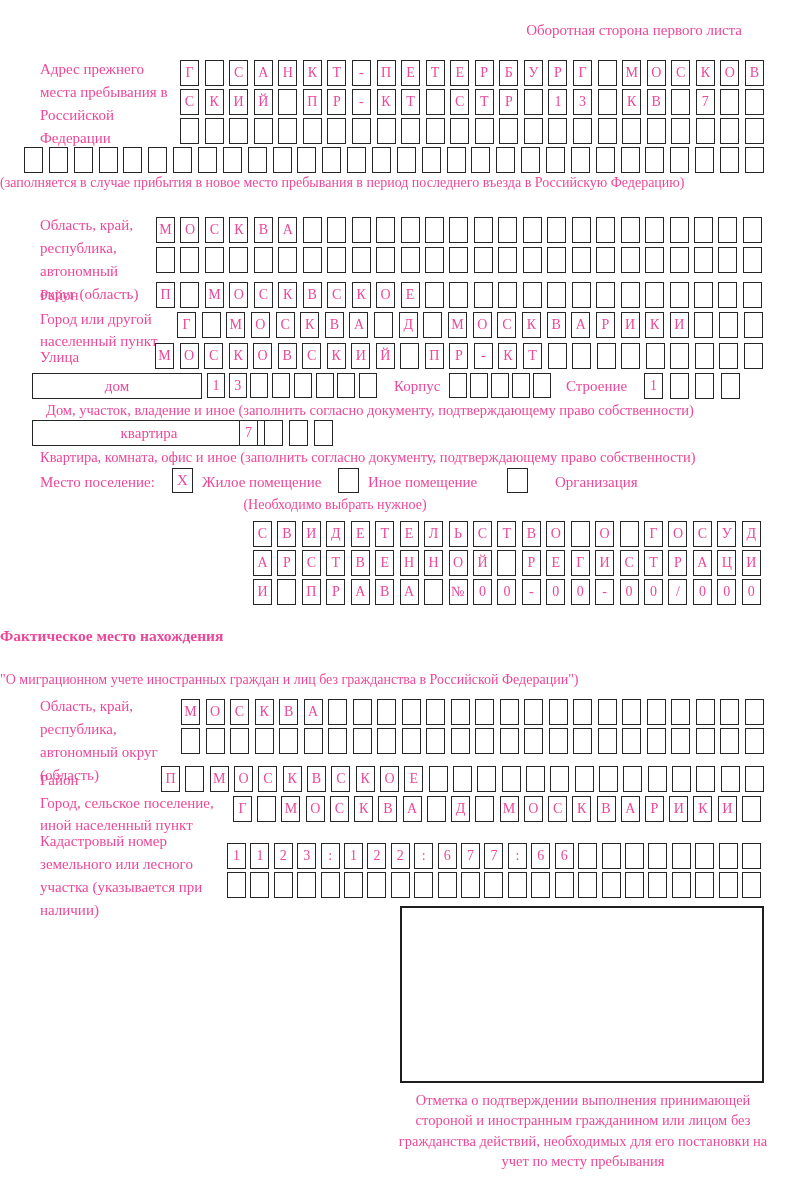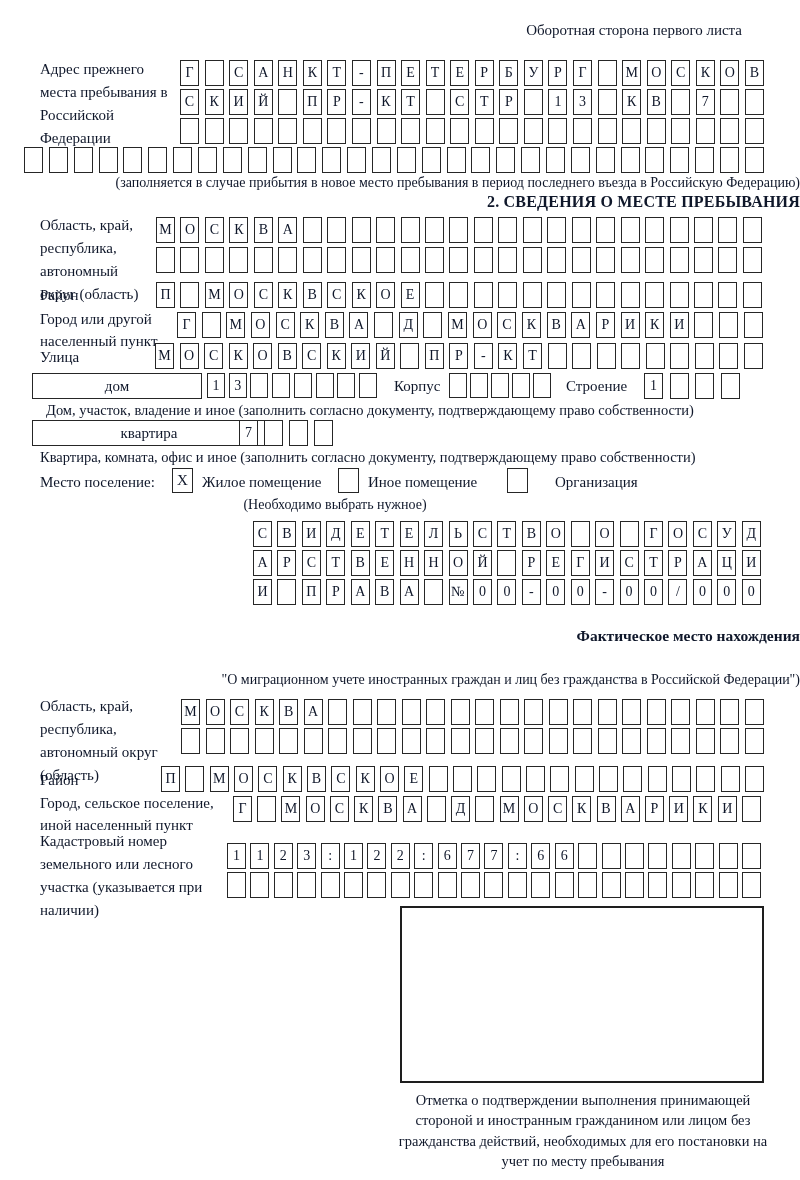--- a/index.html
+++ b/index.html
@@ -1,24 +1,24 @@
 <!DOCTYPE html>
 <html lang="ru"><head>
 <meta charset="utf-8">
 <style>
   html,body{margin:0;padding:0;background:#fff;}
   .sheet{
     position:relative;width:800px;height:1180px;background:#fff;
-    font-family:"Liberation Serif","DejaVu Serif",serif;color:#0f172a;
+    font-family:"Liberation Serif","DejaVu Serif",serif;color:#ec4899;
     overflow:hidden;
   }
   .abs{position:absolute;}
   .lbl{font-size:15px;line-height:23px;}
   .note{font-size:14px;}
-  .center{left:0;width:800px;text-align:right;}
+  .center{left:0;width:800px;text-align:left;}
   .hdr-note{font-size:15px;text-align:right;}
   .title{font-size:16px;font-weight:bold;letter-spacing:.2px;}
   .subtitle{font-size:15.5px;font-weight:bold;}
 
   .cellrow{display:flex;justify-content:space-between;}
   .cell{
     flex:none;width:19px;height:26px;box-sizing:border-box;
     border:1.6px solid #262626;background:#fff;
     display:flex;align-items:center;justify-content:center;
     font-size:14px;line-height:1;
@@ -149,21 +149,20 @@
       <div class="cell"></div>
       <div class="cell"></div>
       <div class="cell"></div>
       <div class="cell"></div>
       <div class="cell"></div>
       <div class="cell"></div>
       <div class="cell"></div>
     </div>
   <div class="abs note center" style="top:175px">(заполняется в случае прибытия в новое место пребывания в период последнего въезда в Российскую Федерацию)</div>
 
-  <div class="abs title center" style="top:193px">2. СВЕДЕНИЯ О МЕСТЕ ПРЕБЫВАНИЯ</div>
 
   <div class="abs lbl" style="left:40px;top:214px;width:114px">Область, край, республика, автономный округ (область)</div>
   <div class="abs cellrow" style="left:156px;top:217px;width:606px">
       <div class="cell">М</div>
       <div class="cell">О</div>
       <div class="cell">С</div>
       <div class="cell">К</div>
       <div class="cell">В</div>
       <div class="cell">А</div>
       <div class="cell"></div>

